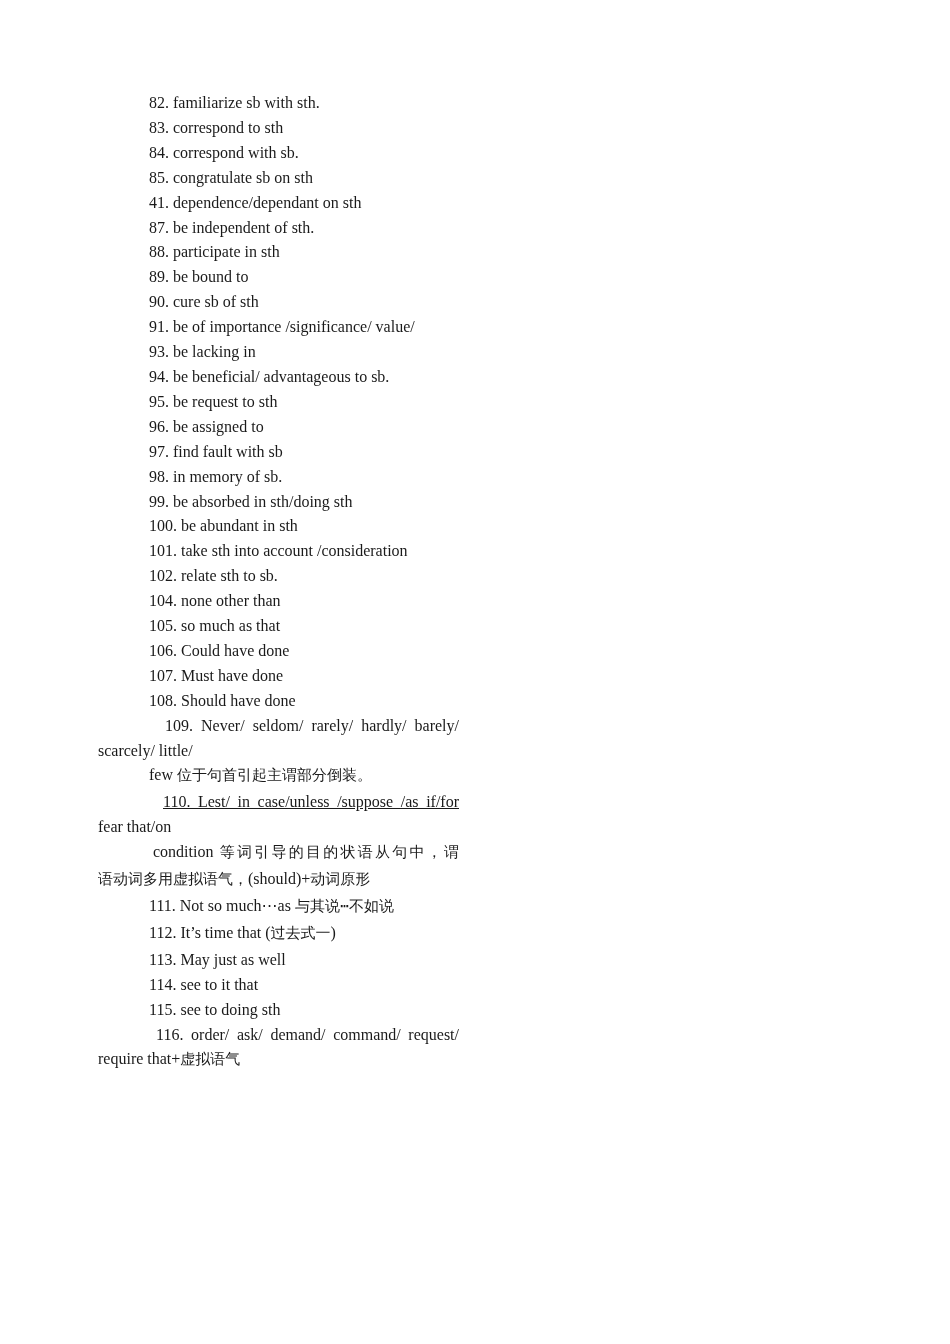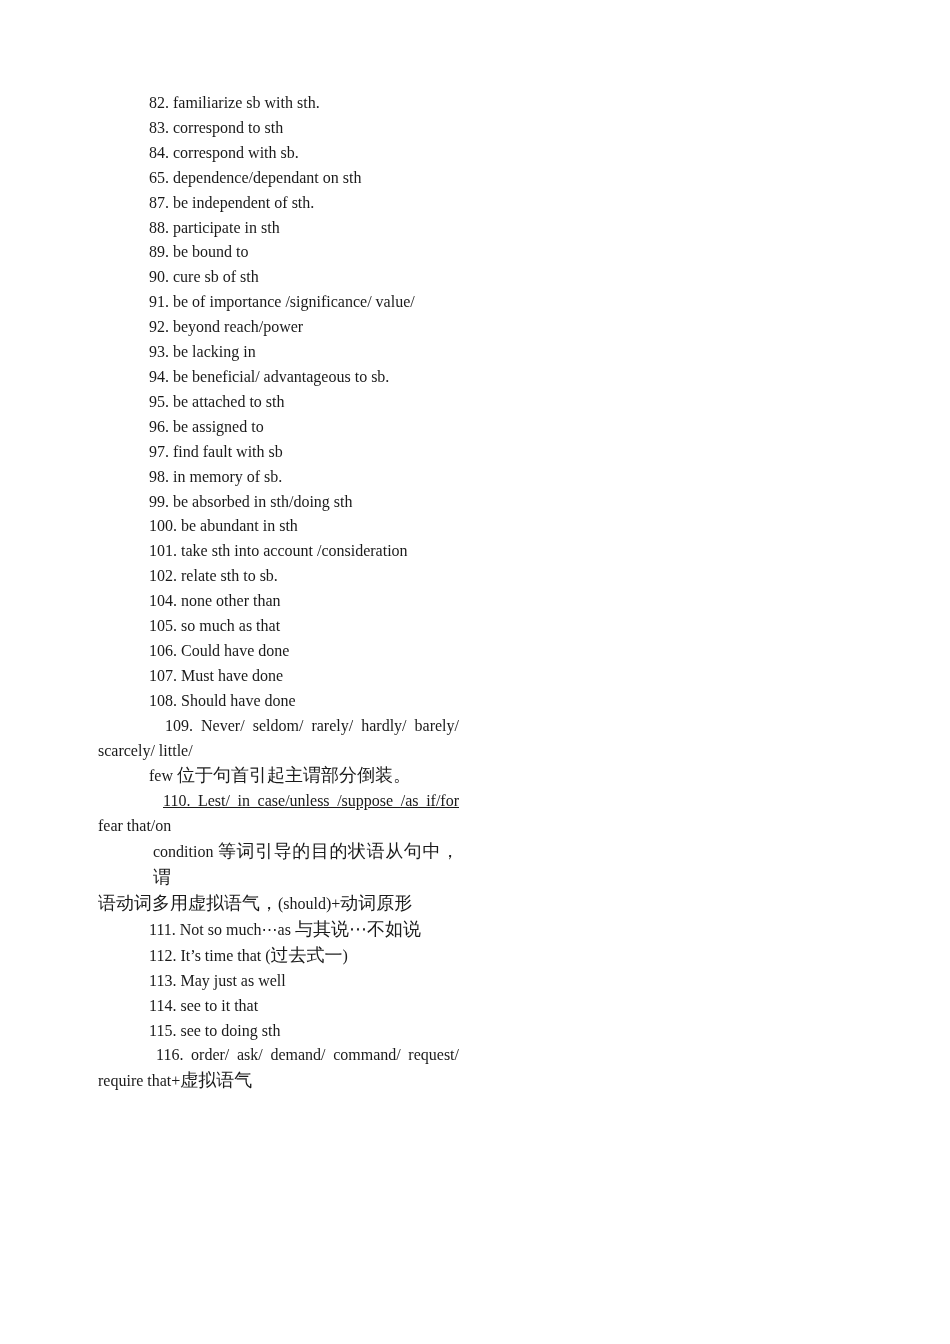--- a/index.html
+++ b/index.html
@@ -42,42 +42,42 @@
     .para .cont {
       display: block;
       text-align: center;
     }
     .indent-109 { padding-left: 67px; }
     .indent-110 { padding-left: 65px; text-decoration: underline; }
     .indent-116 { padding-left: 58px; }
     .indent-few { padding-left: 51px; }
     .indent-cond { padding-left: 55px; }
     .zh {
-      font-family: Liberation Serif, serif;
-      font-size: 18px;
+      font-family: Liberation Mono, monospace;
+      font-size: 15px;
     }
   </style>
 </head>
 <body>
 
 <div class="page">
 
   <div class="line"><span>82.</span> <span>familiarize sb with sth.</span></div>
   <div class="line"><span>83.</span> <span>correspond to sth</span></div>
   <div class="line"><span>84.</span> <span>correspond with sb.</span></div>
-  <div class="line"><span>65.</span> <span>dependence/dependant on sth</span></div>
+  <div class="line"><span>85.</span> <span>congratulate sb on sth</span></div>
+  <div class="line"><span>41.</span> <span>dependence/dependant on sth</span></div>
   <div class="line"><span>87.</span> <span>be independent of sth.</span></div>
   <div class="line"><span>88.</span> <span>participate in sth</span></div>
   <div class="line"><span>89.</span> <span>be bound to</span></div>
   <div class="line"><span>90.</span> <span>cure sb of sth</span></div>
   <div class="line"><span>91.</span> <span>be of importance /significance/ value/</span></div>
-  <div class="line"><span>92.</span> <span>beyond reach/power</span></div>
   <div class="line"><span>93.</span> <span>be lacking in</span></div>
   <div class="line"><span>94.</span> <span>be beneficial/ advantageous to sb.</span></div>
-  <div class="line"><span>95.</span> <span>be attached to sth</span></div>
+  <div class="line"><span>95.</span> <span>be request to sth</span></div>
   <div class="line"><span>96.</span> <span>be assigned to</span></div>
   <div class="line"><span>97.</span> <span>find fault with sb</span></div>
   <div class="line"><span>98.</span> <span>in memory of sb.</span></div>
   <div class="line"><span>99.</span> <span>be absorbed in sth/doing sth</span></div>
   <div class="line"><span>100.</span> <span>be abundant in sth</span></div>
   <div class="line"><span>101.</span> <span>take sth into account /consideration</span></div>
   <div class="line"><span>102.</span> <span>relate sth to sb.</span></div>
   <div class="line"><span>104.</span> <span>none other than</span></div>
   <div class="line"><span>105.</span> <span>so much as that</span></div>
   <div class="line"><span>106.</span> <span>Could have done</span></div>

